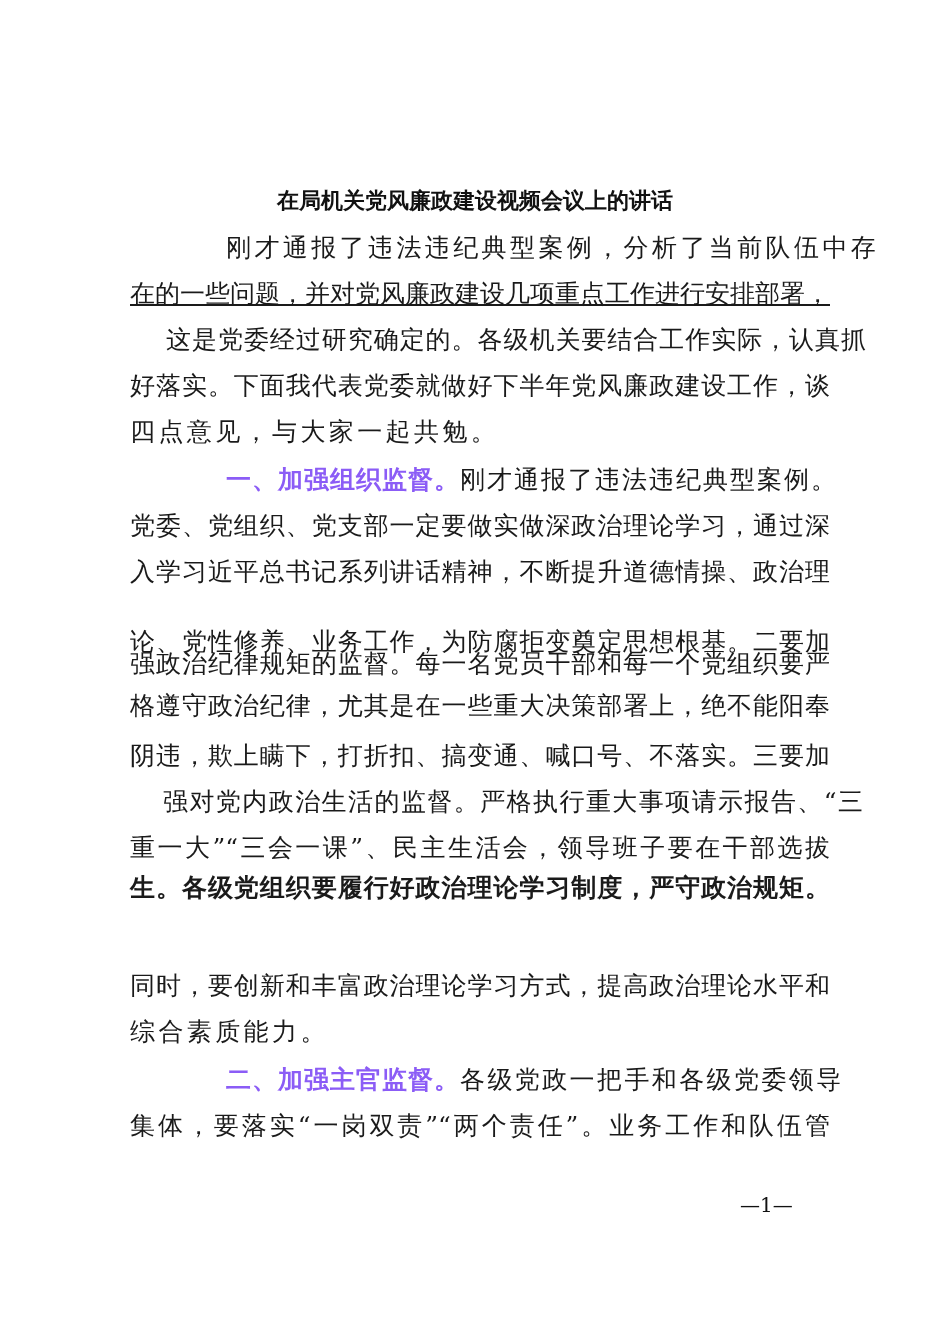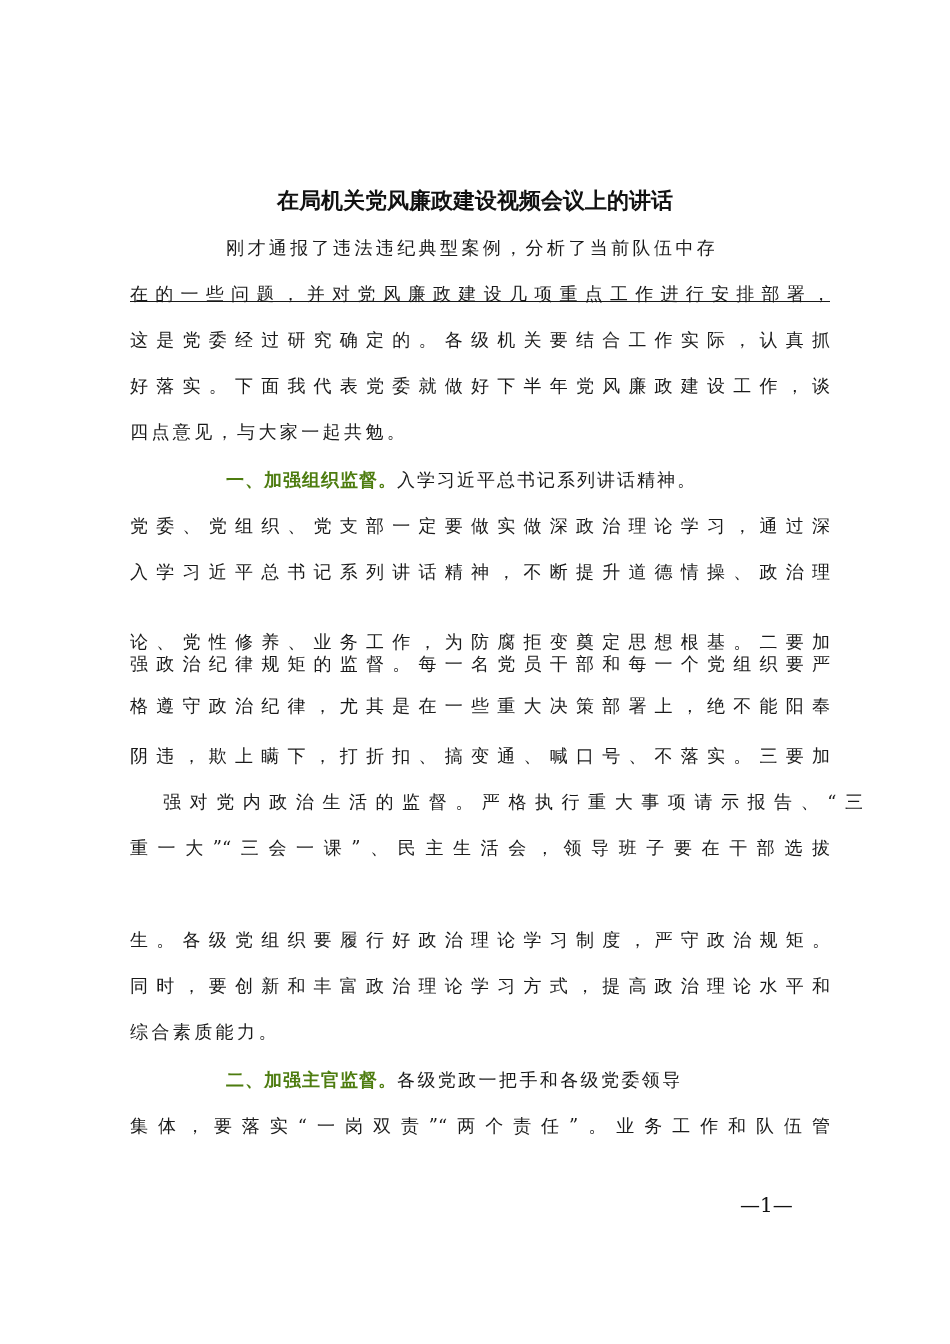--- a/index.html
+++ b/index.html
@@ -2,52 +2,52 @@
 <html><head>
 <meta charset="utf-8">
 <style>
   html, body { margin: 0; padding: 0; background: #ffffff; }
   body { width: 950px; height: 1344px; position: relative; overflow: hidden;
          font-family: "DejaVu Serif", "Liberation Serif", serif; color: #111; }
   .page { position: absolute; left: 0; top: 0; width: 950px; height: 1344px; background: #fff; }
   .title { position: absolute; top: 186px; left: 0; width: 950px; text-align: center;
            font-family: "DejaVu Sans", "Liberation Sans", sans-serif; font-weight: bold;
            font-size: 22px; letter-spacing: 0px; color: #111; }
-  .line { position: absolute; left: 130px; width: 700px; font-size: 18px; height: 30px;
+  .line { position: absolute; left: 130px; width: 700px; font-size: 25px; height: 30px;
           line-height: 30px; white-space: nowrap; letter-spacing: 3.4px; color: #1a1a1a; }
   .line.justify { text-align: justify; text-align-last: justify; letter-spacing: 0; }
   .indent { padding-left: 96px; }
-  .bold { font-family: "DejaVu Sans", "Liberation Sans", sans-serif; font-weight: bold; color: #4d7c0f; letter-spacing: 1px; }
+  .bold { font-family: "DejaVu Sans", "Liberation Sans", sans-serif; font-weight: bold; color: #8b5cf6; letter-spacing: 1px; }
   .pagenum { position: absolute; top: 1193px; left: 740px; font-size: 20px; color: #111;
              font-family: "DejaVu Serif", "Liberation Serif", serif; }
 </style>
 </head>
 <body>
 
 <div class="page">
   <div class="title">在局机关党风廉政建设视频会议上的讲话</div>
 
   <div class="line indent" style="top:233px;">刚才通报了违法违纪典型案例，分析了当前队伍中存</div>
   <div class="line justify" style="top:279px;text-decoration:underline;">在的一些问题，并对党风廉政建设几项重点工作进行安排部署，</div>
-  <div class="line justify" style="top:325px;">这是党委经过研究确定的。各级机关要结合工作实际，认真抓</div>
+  <div class="line justify" style="top:325px;margin-left:36px;">这是党委经过研究确定的。各级机关要结合工作实际，认真抓</div>
   <div class="line justify" style="top:371px;">好落实。下面我代表党委就做好下半年党风廉政建设工作，谈</div>
   <div class="line" style="top:417px;">四点意见，与大家一起共勉。</div>
 
   <div class="line indent" style="top:465px; letter-spacing:2px;">
-    <span class="bold">一、加强组织监督。</span><span>入学习近平总书记系列讲话精神。</span>
+    <span class="bold">一、加强组织监督。</span><span>刚才通报了违法违纪典型案例。</span>
   </div>
   <div class="line justify" style="top:511px;">党委、党组织、党支部一定要做实做深政治理论学习，通过深</div>
   <div class="line justify" style="top:557px;">入学习近平总书记系列讲话精神，不断提升道德情操、政治理</div>
   <div class="line justify" style="top:603px;margin-top:24px;">论、党性修养、业务工作，为防腐拒变奠定思想根基。二要加</div>
   <div class="line justify" style="top:649px;">强政治纪律规矩的监督。每一名党员干部和每一个党组织要严</div>
   <div class="line justify" style="top:691px;">格遵守政治纪律，尤其是在一些重大决策部署上，绝不能阳奉</div>
   <div class="line justify" style="top:741px;">阴违，欺上瞒下，打折扣、搞变通、喊口号、不落实。三要加</div>
   <div class="line justify" style="top:787px;margin-left:33px;">强对党内政治生活的监督。严格执行重大事项请示报告、“三</div>
   <div class="line justify" style="top:833px;">重一大”“三会一课”、民主生活会，领导班子要在干部选拔</div>
-  <div class="line justify" style="top:925px;">生。各级党组织要履行好政治理论学习制度，严守政治规矩。</div>
+  <div class="line justify" style="top:873px;font-weight:bold;">生。各级党组织要履行好政治理论学习制度，严守政治规矩。</div>
   <div class="line justify" style="top:971px;">同时，要创新和丰富政治理论学习方式，提高政治理论水平和</div>
   <div class="line" style="top:1017px;">综合素质能力。</div>
 
   <div class="line indent" style="top:1065px; letter-spacing:2.4px;">
     <span class="bold">二、加强主官监督。</span><span>各级党政一把手和各级党委领导</span>
   </div>
   <div class="line justify" style="top:1111px;">集体，要落实“一岗双责”“两个责任”。业务工作和队伍管</div>
 
   <div class="pagenum">—1—</div>
 </div>

